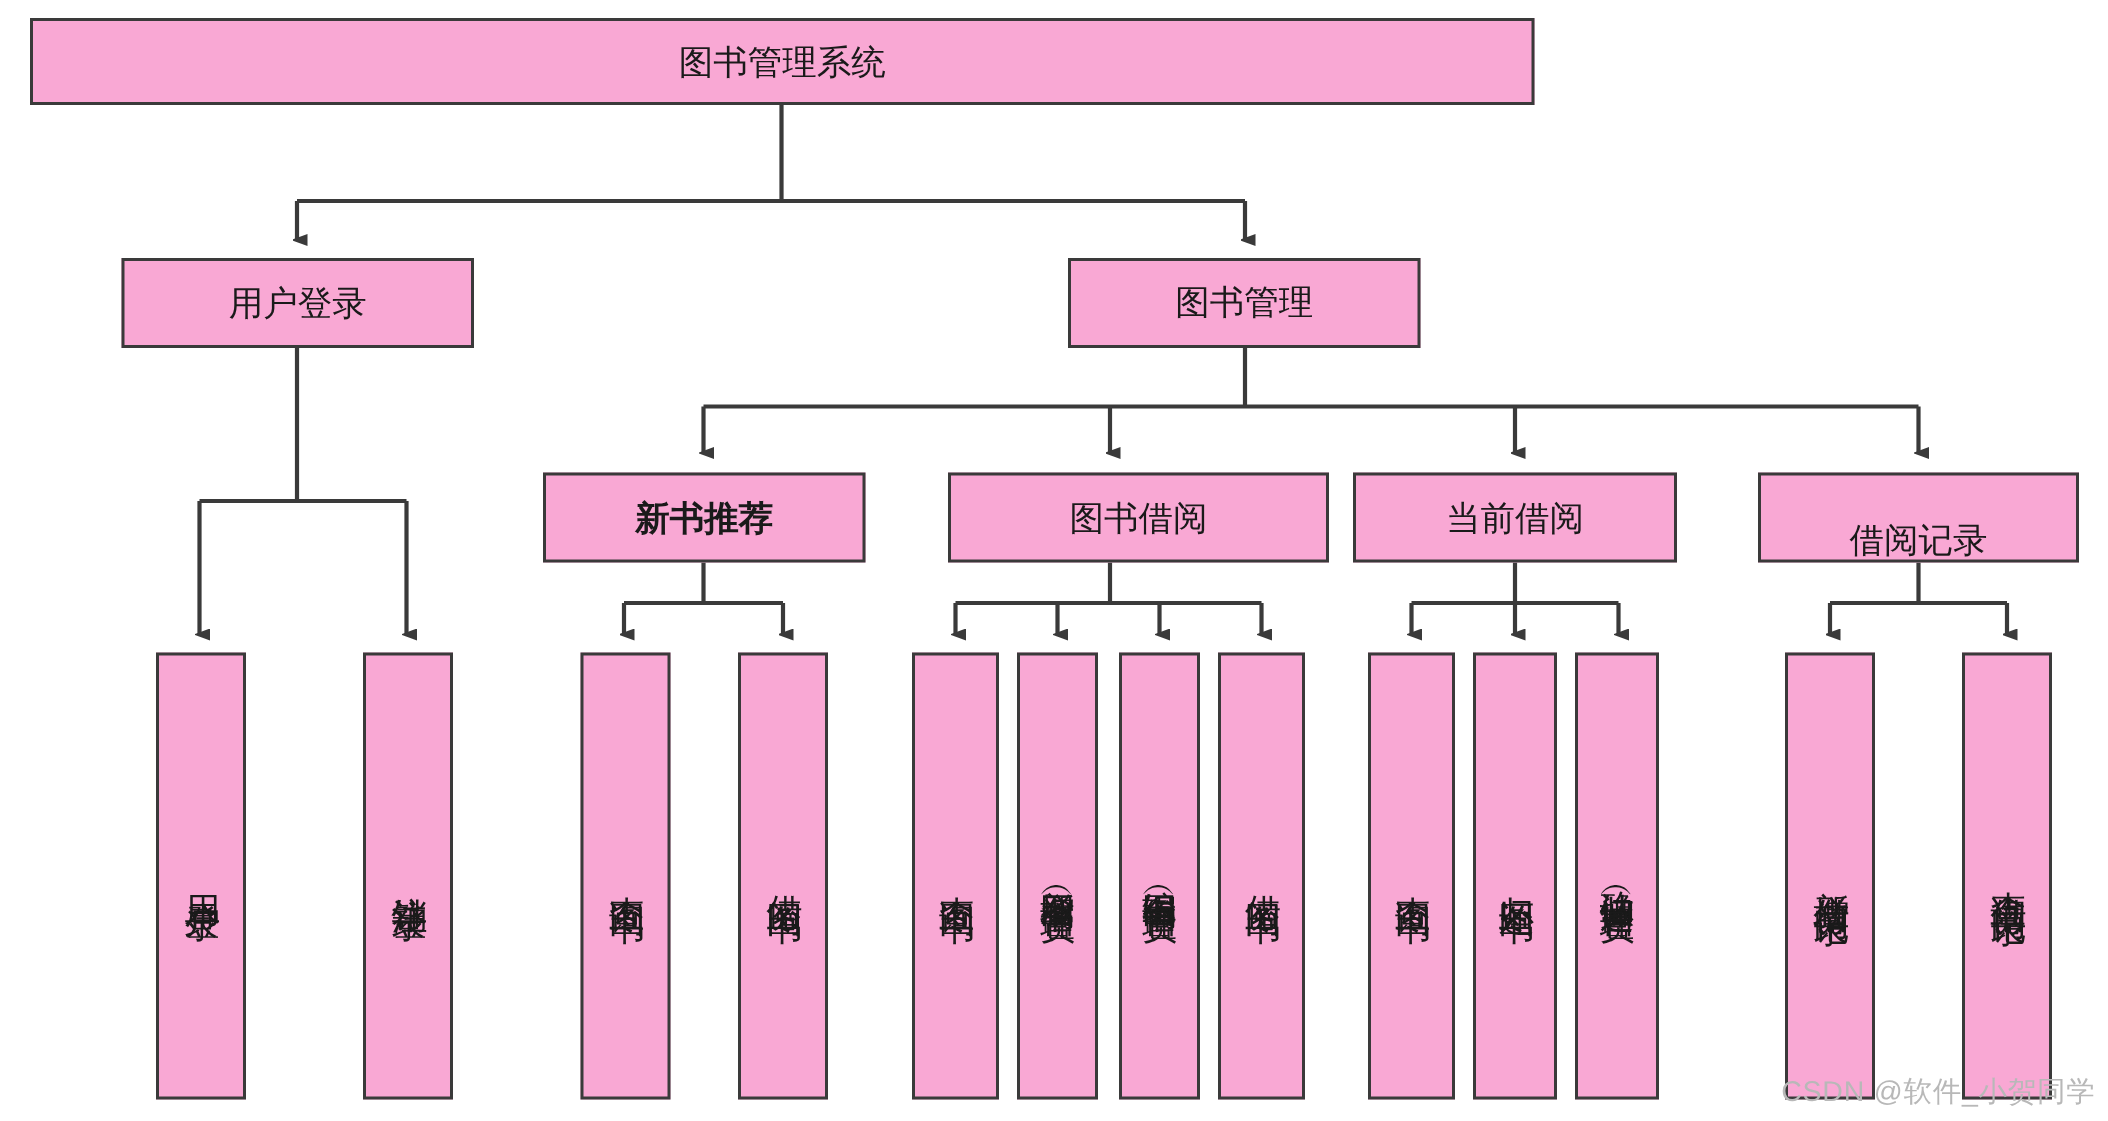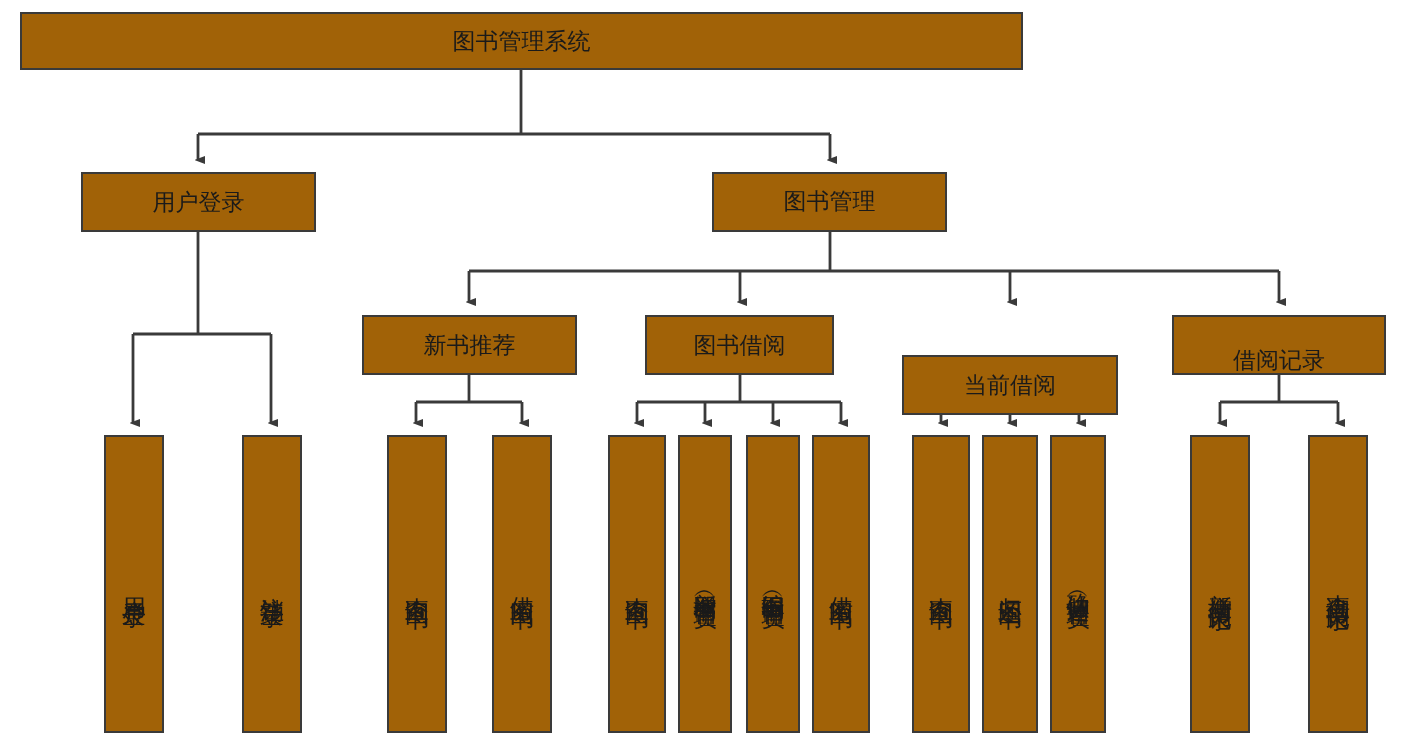--- a/index.html
+++ b/index.html
@@ -14,21 +14,21 @@
     position: relative;
     width: 1405px;
     height: 747px;
     background: #ffffff;
     overflow: hidden;
   }
   .node {
     position: absolute;
     box-sizing: border-box;
     border: 2.5px solid #3a3a3a;
-    background: #a16207;
+    background: #f9a8d4;
     display: flex;
     align-items: center;
     justify-content: center;
     color: #1a1a1a;
   }
   .node .label {
     display: block;
     text-align: center;
     line-height: 1.15;
     white-space: nowrap;
@@ -132,29 +132,29 @@
   </div>
 
   <div class="node horiz" style="left:81px; top:172px; width:235px; height:60px;">
     <span class="label">用户登录</span>
   </div>
 
   <div class="node horiz" style="left:712px; top:172px; width:235px; height:60px;font-family:Liberation Serif, serif;">
     <span class="label">图书管理</span>
   </div>
 
-  <div class="node horiz" style="left:362px; top:315px; width:215px; height:60px;">
+  <div class="node horiz" style="left:362px; top:315px; width:215px; height:60px;font-weight:bold;">
     <span class="label">新书推荐</span>
   </div>
 
-  <div class="node horiz" style="left:645px; top:315px; width:189px; height:60px;">
+  <div class="node horiz" style="left:632px; top:315px; width:254px; height:60px;">
     <span class="label">图书借阅</span>
   </div>
 
-  <div class="node horiz" style="left:902px; top:315px; width:216px; height:60px;margin-top:40px;">
+  <div class="node horiz" style="left:902px; top:315px; width:216px; height:60px;">
     <span class="label">当前借阅</span>
   </div>
 
   <div class="node horiz" style="left:1172px; top:315px; width:214px; height:60px;align-items:flex-end;">
     <span class="label">借阅记录</span>
   </div>
 
   <div class="node vert" style="left:104px; top:435px; width:60px; height:298px;">
     <span class="label">用户登录</span>
   </div>
@@ -200,14 +200,15 @@
   </div>
 
   <div class="node vert" style="left:1190px; top:435px; width:60px; height:298px;">
     <span class="label">新增借阅记录</span>
   </div>
 
   <div class="node vert" style="left:1308px; top:435px; width:60px; height:298px;">
     <span class="label">查询借阅记录</span>
   </div>
 
+  <div class="watermark">CSDN @软件_小贺同学</div>
 
 </div>
 
 </body></html>

